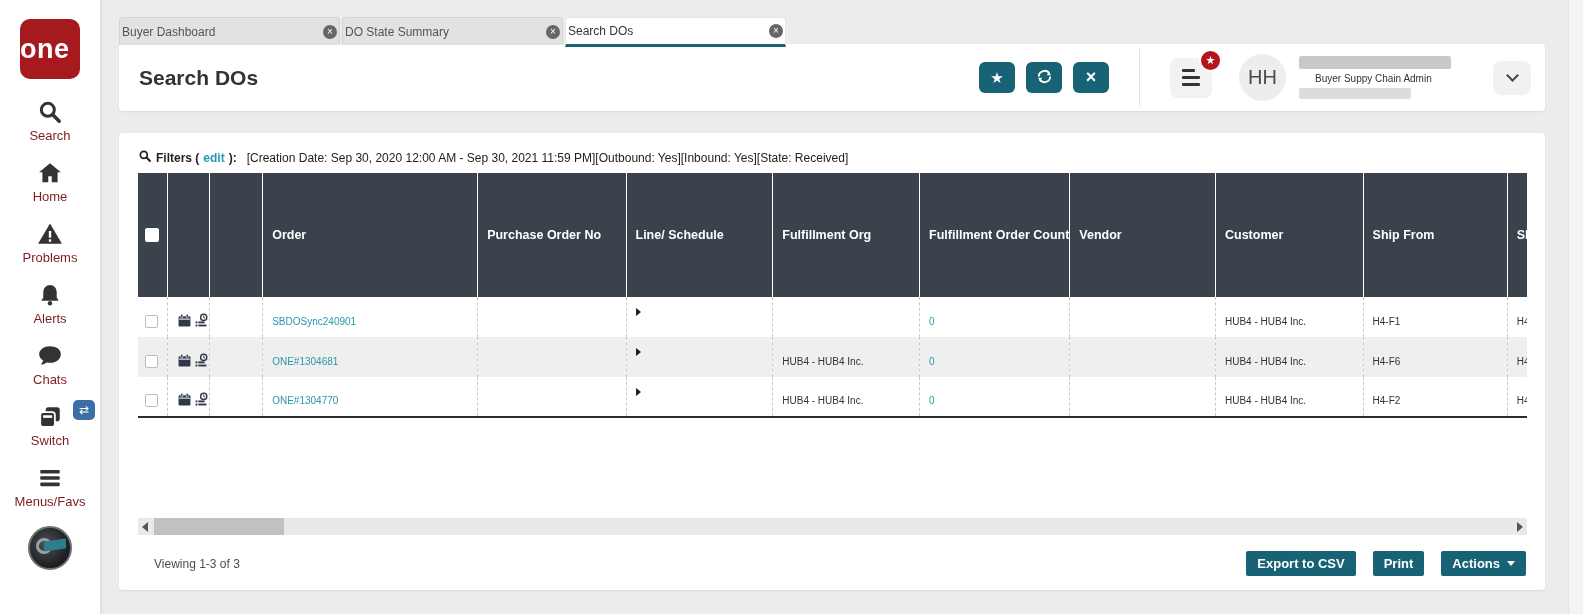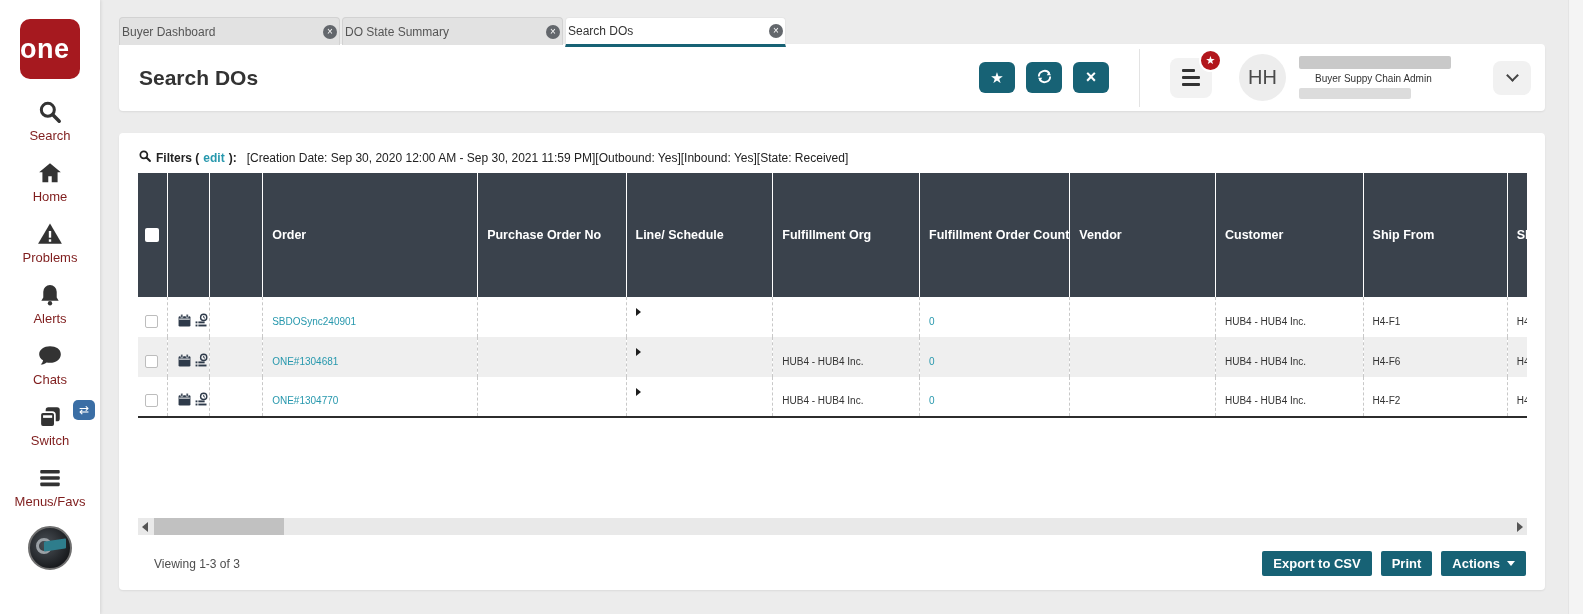--- a/index.html
+++ b/index.html
@@ -90,21 +90,21 @@
              border-top:4px solid transparent; border-bottom:4px solid transparent; }
 
   .hscroll { margin-top:100px; width:1389px; height:17px; background:#e9e9e9; position:relative; }
   .hs-thumb { position:absolute; left:16px; top:0; width:130px; height:17px; background:#c1c1c1; }
   .hs-arrow { position:absolute; top:4px; width:0; height:0; border-top:5px solid transparent; border-bottom:5px solid transparent; }
   .hs-left { left:4px; border-right:6px solid #555; }
   .hs-right { right:4px; border-left:6px solid #555; }
 
   .card-footer { margin-top:16px; display:flex; align-items:center; }
   .viewing { font-size:12px; color:#4d4d4d; margin-left:16px; }
-  .foot-btns { margin-left:auto; display:flex; gap:9px;padding-left:28px; }
+  .foot-btns { margin-left:auto; display:flex; gap:17px;padding-left:28px; }
   .btn { background:#176275; color:#fff; font-weight:bold; font-size:13px; border:none;
          padding:5px 11px; border-radius:2px; cursor:pointer; display:flex; align-items:center; gap:7px;
          font-family:"Liberation Sans", sans-serif; }
   .caret-d { display:inline-block; width:0; height:0; border-top:5px solid #fff;
              border-left:4.5px solid transparent; border-right:4.5px solid transparent; }
 
   .win-scrollbar { position:absolute; right:0; top:0; width:15px; height:614px; background:#f4f4f4;
                    border-left:1px solid #e4e4e4; }
 </style>
 </head>

